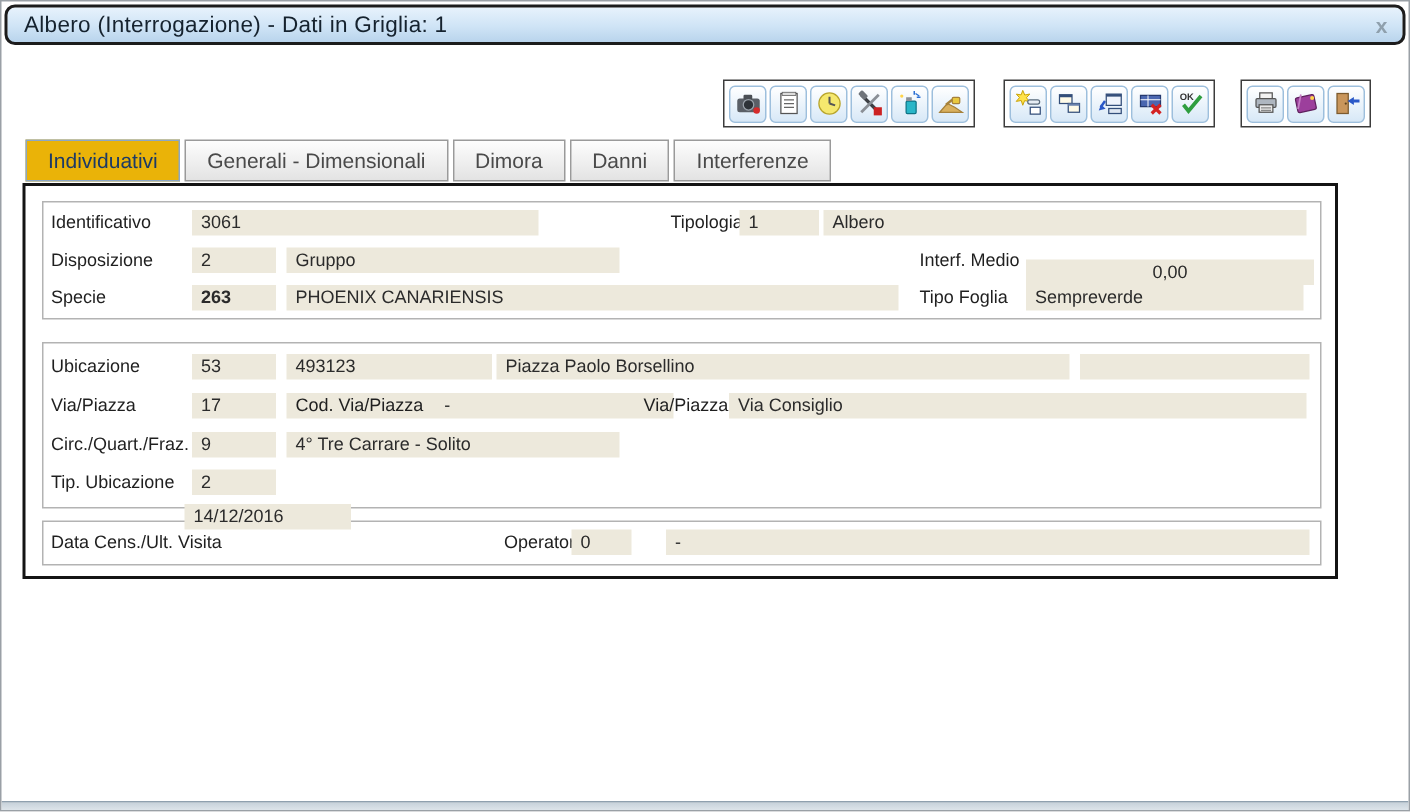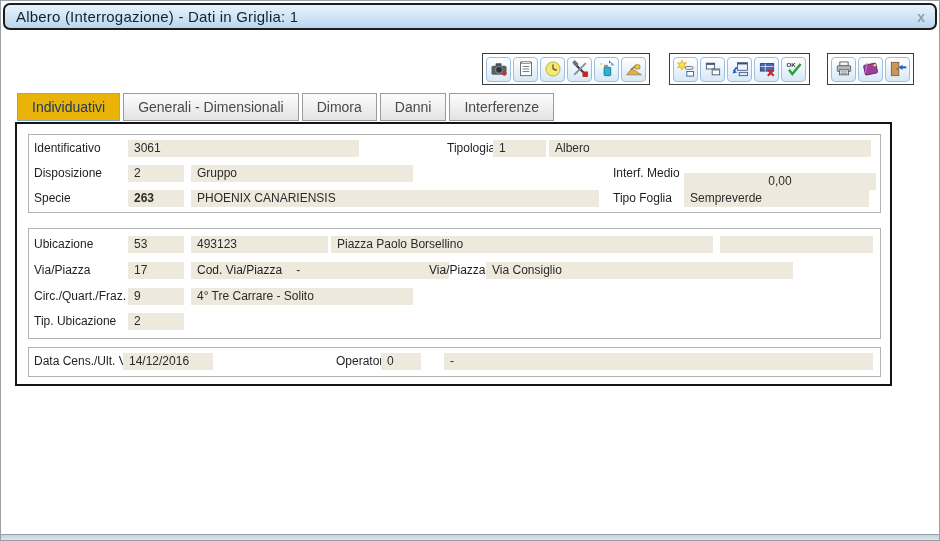--- a/index.html
+++ b/index.html
@@ -225,29 +225,29 @@
   <div class="fld abs" style="left:190px;top:235px;width:137px;">493123</div>
   <div class="fld abs" style="left:330px;top:235px;width:382px;">Piazza Paolo Borsellino</div>
   <div class="fld abs" style="left:719px;top:235px;width:153px;"></div>
 
   <div class="lbl abs" style="left:33px;top:261px;">Via/Piazza</div>
   <div class="fld abs" style="left:127px;top:261px;width:56px;">17</div>
   <div class="fld abs" style="left:190px;top:261px;width:258px;">
     <span class="inlbl">Cod. Via/Piazza</span><span>-</span>
   </div>
   <div class="lbl abs" style="left:428px;top:261px;">Via/Piazza</div>
-  <div class="fld abs" style="left:485px;top:261px;width:307px;">Via Consiglio</div>
+  <div class="fld abs" style="left:485px;top:261px;width:385px;">Via Consiglio</div>
 
   <div class="lbl abs" style="left:33px;top:287px;">Circ./Quart./Fraz.</div>
   <div class="fld abs" style="left:127px;top:287px;width:56px;">9</div>
   <div class="fld abs" style="left:190px;top:287px;width:222px;">4° Tre Carrare - Solito</div>
 
   <div class="lbl abs" style="left:33px;top:312px;">Tip. Ubicazione</div>
   <div class="fld abs" style="left:127px;top:312px;width:56px;">2</div>
 
   <div class="lbl abs" style="left:33px;top:352px;">Data Cens./Ult. Visita</div>
-  <div class="fld abs" style="left:122px;top:352px;width:90px;">14/12/2016</div>
+  <div class="fld abs" style="left:122px;top:335px;width:111px;">14/12/2016</div>
   <div class="lbl abs" style="left:335px;top:352px;">Operatore</div>
   <div class="fld abs" style="left:380px;top:352px;width:40px;">0</div>
   <div class="fld abs" style="left:443px;top:352px;width:429px;">-</div>
 
   <div id="bottom-strip" class="abs"></div>
 </div>
 
 </body></html>

